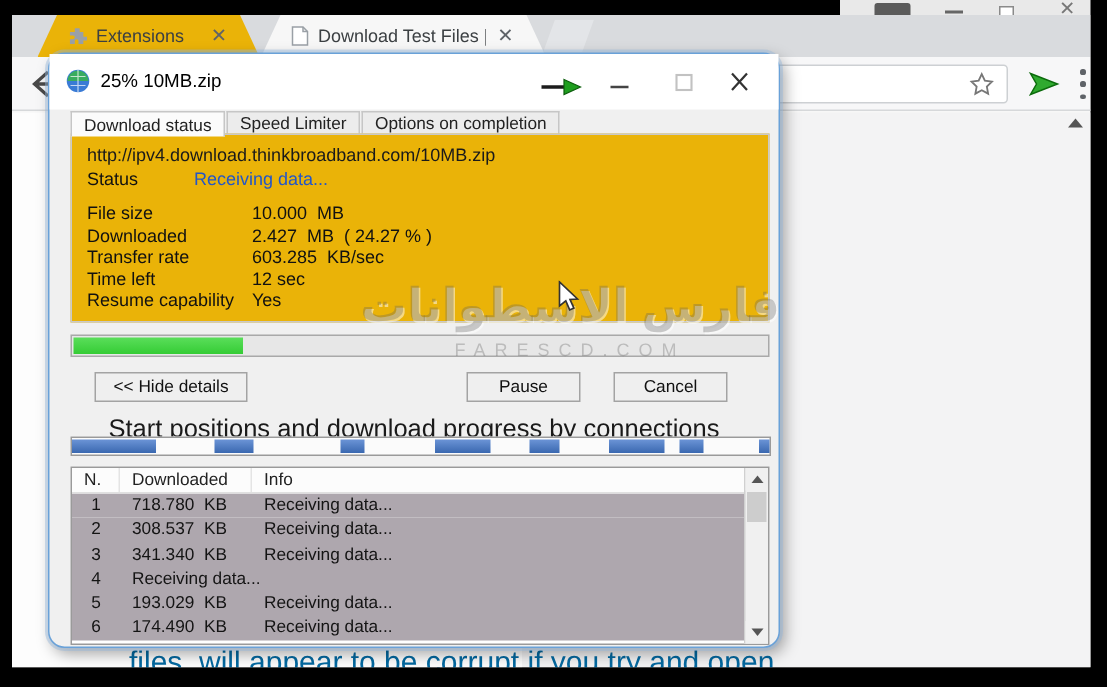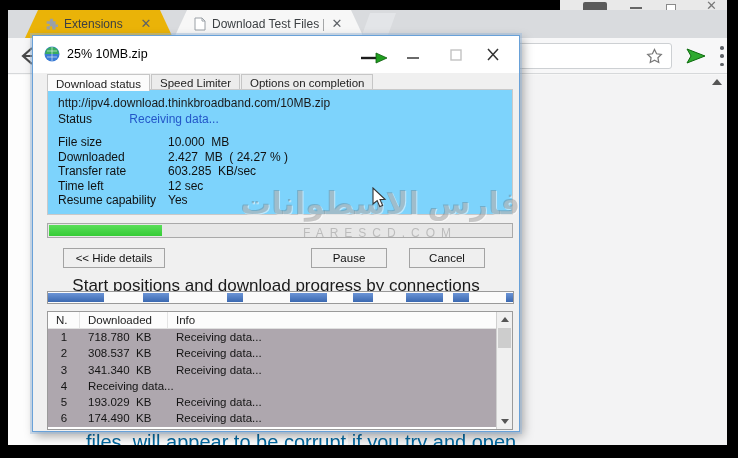--- a/index.html
+++ b/index.html
@@ -53,21 +53,21 @@
   .dlg-title { position:absolute; left:34px; top:11px; font-size:12.5px; color:#000; }
   .dlg-arrow { position:absolute; left:326px; top:16px; width:30px; height:12px; }
   .dlg-btn { position:absolute; top:10px; width:20px; height:18px; }
   .dlg-min { left:370px; } .dlg-max { left:413px; } .dlg-close { left:450px; }
 
   .dlg-tabs { position:absolute; left:14px; top:38px; height:16px; display:flex; align-items:flex-start; }
   .dlg-tab { border:1px solid #c6c6c6; border-bottom:none; background:#ececec; padding:2px 8px 1px 8px;
              font-size:11.5px; color:#222; margin-right:1px; height:15px; }
   .dlg-tab.active { background:#fbfbfb; height:17px; position:relative; z-index:3; padding-top:3px; }
 
-  .detail-box { position:absolute; left:14px; top:53px; width:466px; height:126px; background:#7dd3fc; border:1px solid #c9c9c9; z-index:2; }
+  .detail-box { position:absolute; left:14px; top:53px; width:466px; height:126px; background:#eab308; border:1px solid #c9c9c9; z-index:2; }
   .d-url { position:absolute; left:10px; top:6px; color:#1a1a1a; }
   .d-status-row { position:absolute; left:10px; top:22px; }
   .d-status-label { display:inline-block; width:68px; }
   .d-status-val { color:#2356c8; }
   .d-fields { position:absolute; left:10px; top:45px; width:440px; }
   .f-row { height:14.5px; line-height:14.5px; display:flex;align-items:center; }
   .f-label { width:110px; flex:none; }
   .f-val { white-space:pre; }
 
   .progress-outer { position:absolute; left:14px; top:187px; width:466px; height:15px; background:#e7e7e7; border:1px solid #a9a9a9; }
@@ -160,21 +160,21 @@
       </div>
   </div>
 
   <div class="page">
     <div class="page-white"></div>
     <div class="page-text">files, will appear to be corrupt if you try and open</div>
     <div class="page-scroll-up"></div>
   </div>
 </div>
 
-<div class="dialog" style="border-color: rgb(105, 161, 216);">
+<div class="dialog" style="border-color: rgb(105, 161, 216); border-radius: 11px;">
   <div class="dlg-titlebar">
     <svg class="dlg-icon" viewBox="0 0 18 18">
       <circle cx="9" cy="9" r="7.5" fill="#3a7bd5"></circle>
       <path d="M2 9a7 7 0 0 1 14 0" fill="#39b54a" opacity="0.85"></path>
       <path d="M4 12h10M4 6h10M9 1.5v15" stroke="#ffffff" stroke-width="0.8" fill="none" opacity="0.7"></path>
     </svg>
     <span class="dlg-title">25% 10MB.zip</span>
     <svg class="dlg-arrow" viewBox="0 0 30 12">
       <path d="M2 6 H20" stroke="#1c1c1c" stroke-width="2.4"></path>
       <path d="M17 1 L28 6 L17 11 Z" fill="#1f9e1f" stroke="#0d5d0d" stroke-width="0.8"></path>

